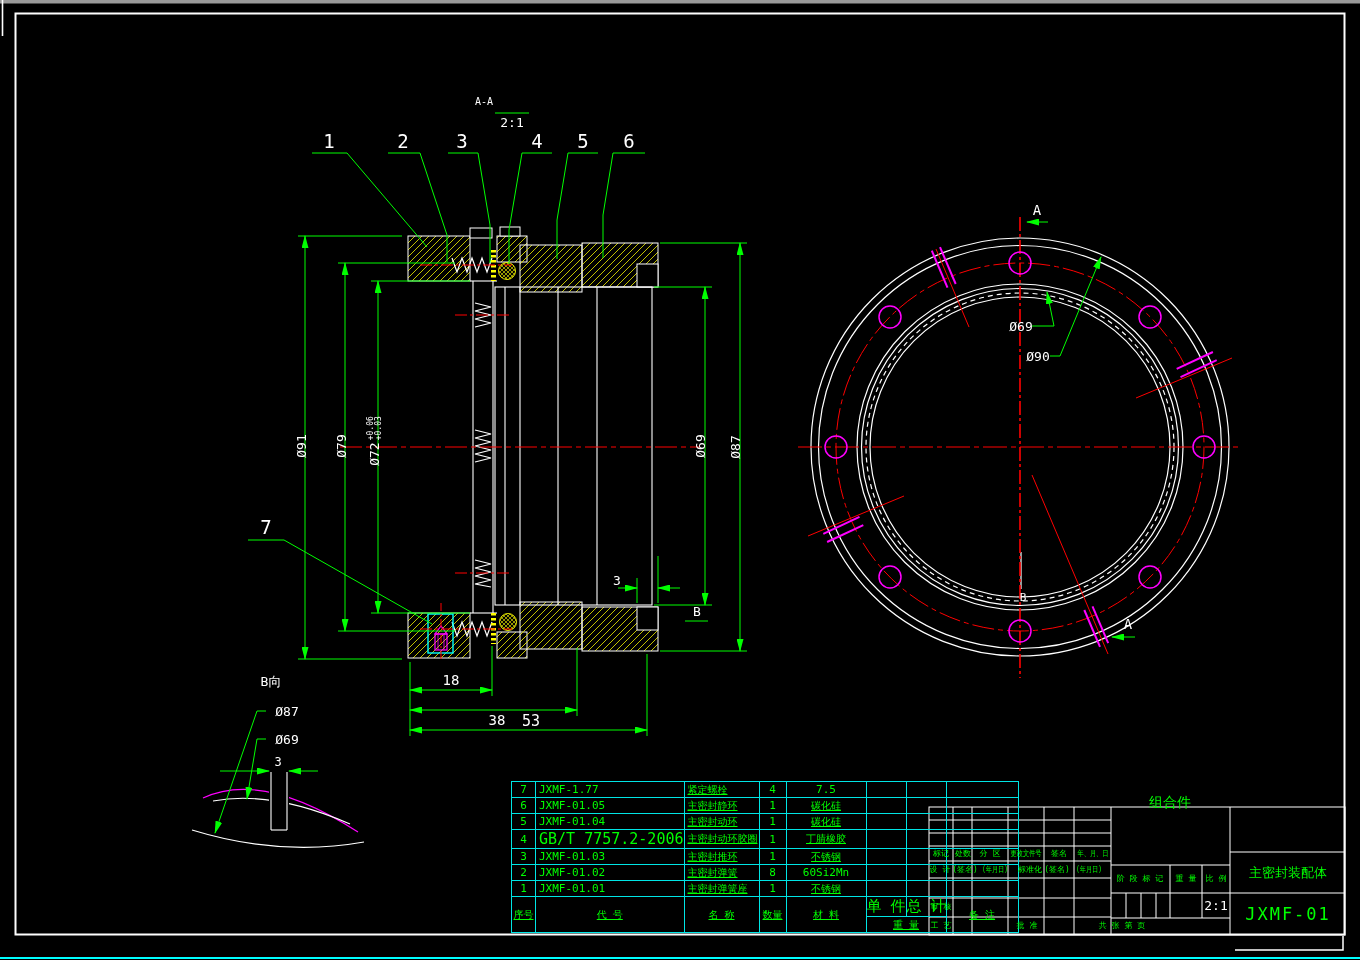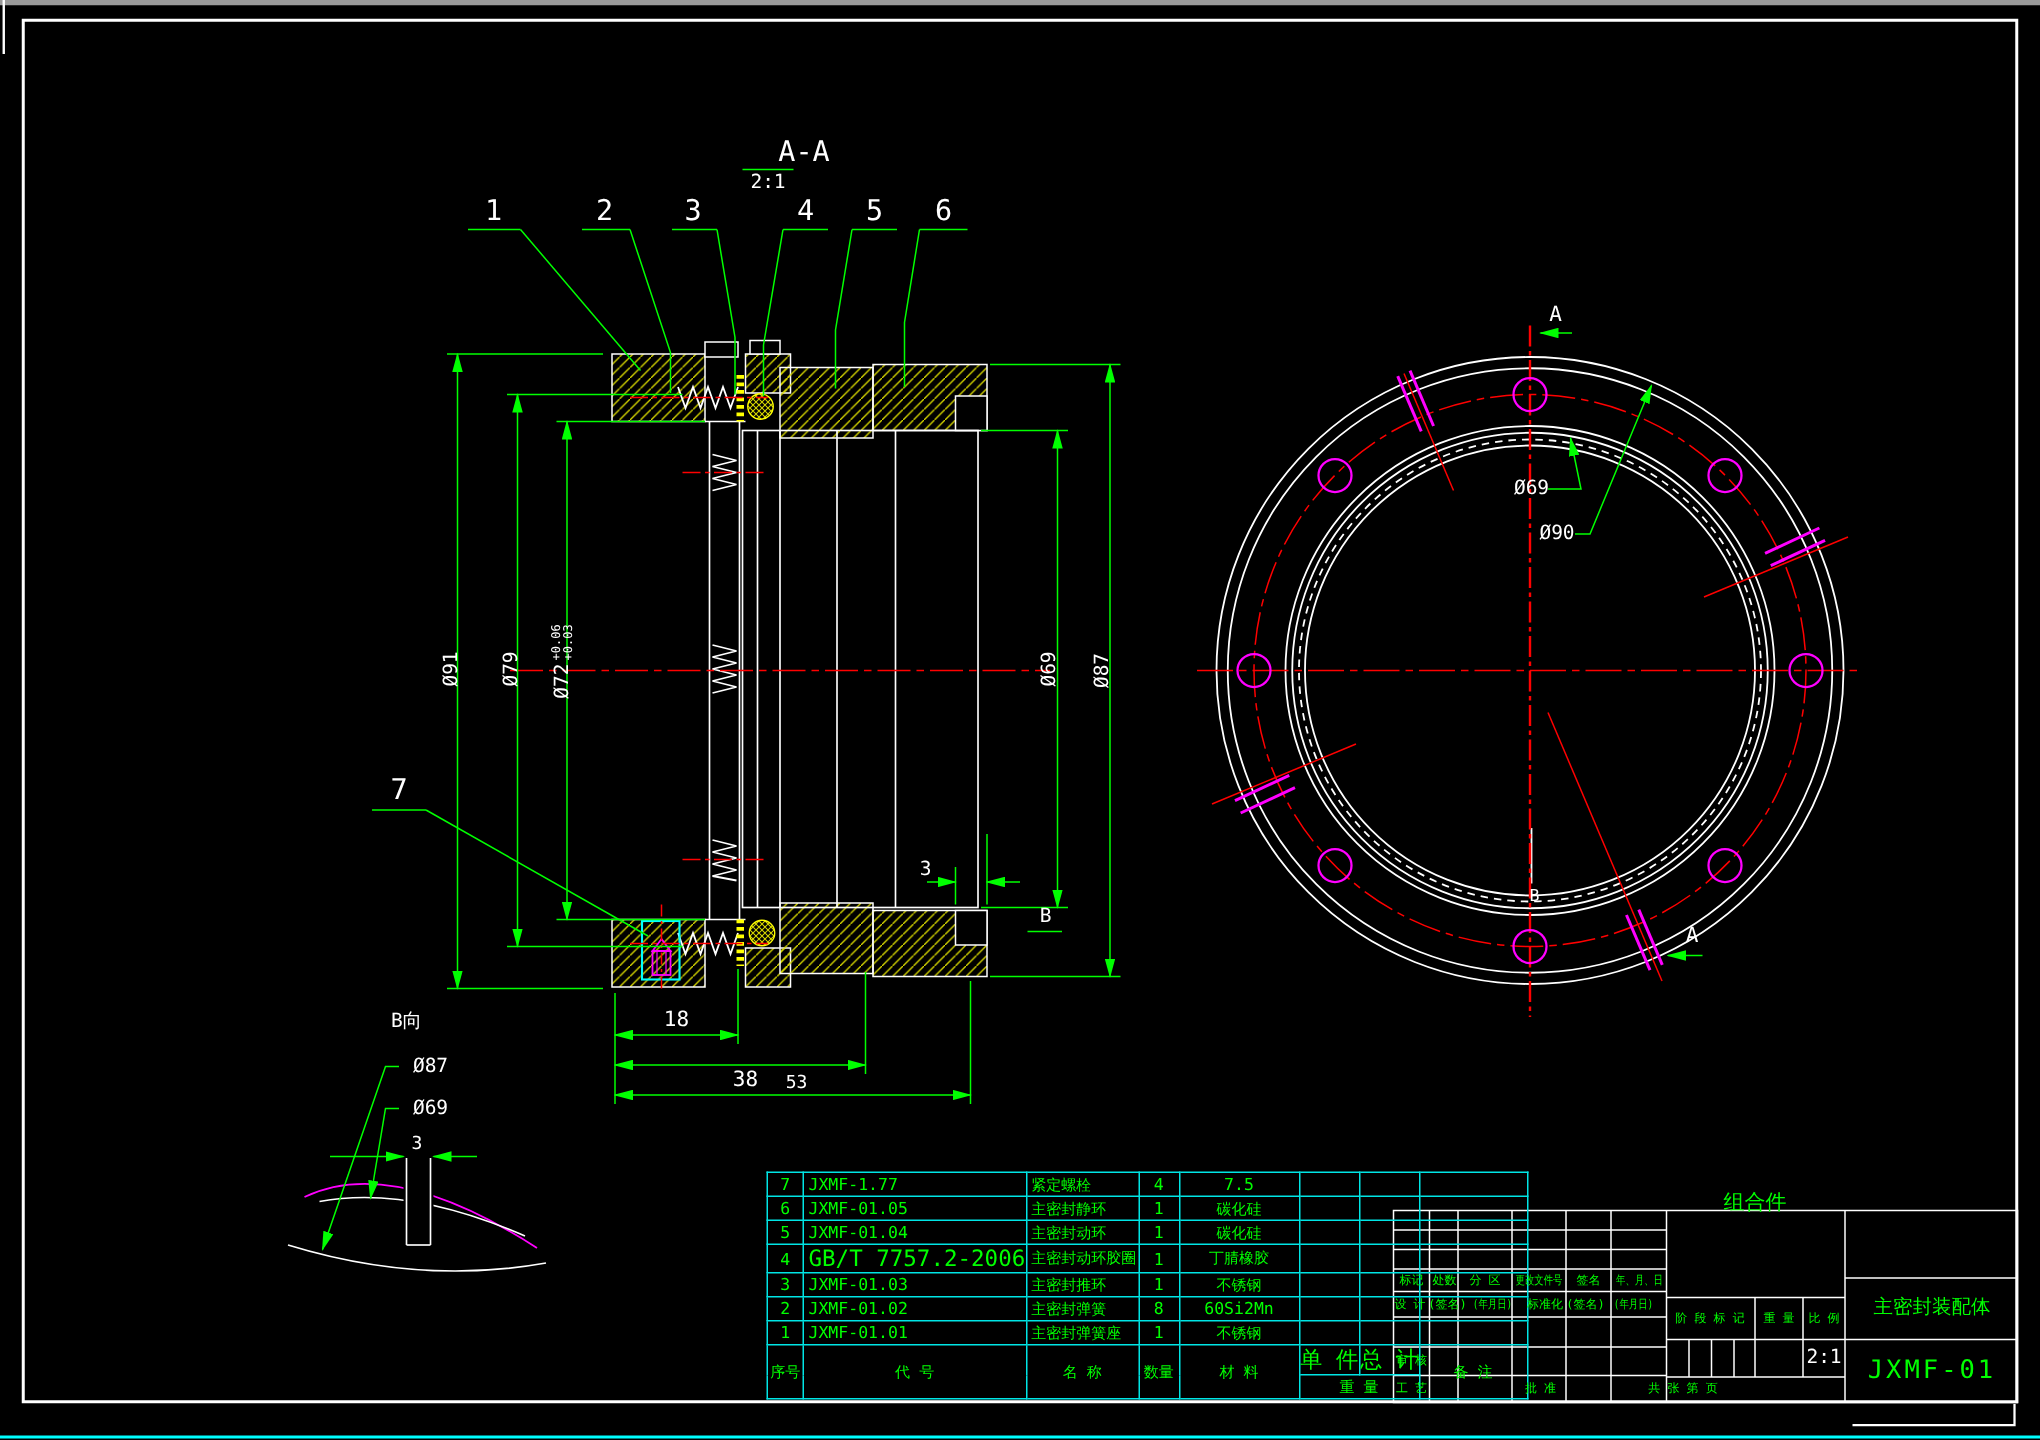--- a/index.html
+++ b/index.html
@@ -10,21 +10,21 @@
        transform:translate(-50%,-50%);font-weight:normal;}
   .rot{transform:translate(-50%,-50%) rotate(-90deg);}
   .tol{display:inline-flex;flex-direction:column;font-size:8px;line-height:8px;
        vertical-align:middle;margin-left:2px;}
   .tol i{font-style:normal;}
   table.bom{position:absolute;left:511px;top:781px;border-collapse:collapse;
        table-layout:fixed;color:#00ff00;}
   table.bom td{border:1px solid #00e5e5;padding:0;text-align:center;
        font-size:11px;height:15px;overflow:hidden;white-space:nowrap;}
   table.bom td.l{text-align:left;padding-left:3px;}
-  table.bom td.cn{font-size:10px;}
+  table.bom td.cn{font-size:10px;text-decoration:underline;}
   table.bom td.sm{font-size:15px;}
   .tlbl{position:absolute;color:#00ff00;font-size:9px;white-space:nowrap;
        transform:translate(-50%,-50%);line-height:1;}
   .sq{transform:translate(-50%,-50%) scaleX(0.78);}
 </style>
 </head>
 <body>
 
 <svg width="1360" height="960" viewBox="0 0 1360 960">
   <defs>
@@ -255,35 +255,35 @@
 </svg>
 
 <div class="lbl" style="left:329px;top:141px;font-size:19px">1</div>
 <div class="lbl" style="left:403px;top:141px;font-size:19px">2</div>
 <div class="lbl" style="left:462px;top:141px;font-size:19px">3</div>
 <div class="lbl" style="left:537px;top:141px;font-size:19px">4</div>
 <div class="lbl" style="left:583px;top:141px;font-size:19px">5</div>
 <div class="lbl" style="left:629px;top:141px;font-size:19px">6</div>
 <div class="lbl" style="left:266px;top:527px;font-size:19px">7</div>
 
-<div class="lbl" style="left:536px;top:102px;font-size:19px">A-A</div>
+<div class="lbl" style="left:484px;top:102px;font-size:10px">A-A</div>
 <div class="lbl" style="left:512px;top:122px;font-size:13px">2:1</div>
 
 <div class="lbl rot" style="left:301px;top:446px;font-size:13px">Ø91</div>
 <div class="lbl rot" style="left:341px;top:446px;font-size:13px">Ø79</div>
 <div class="lbl rot" style="left:375px;top:441px;font-size:13px"><span>Ø72</span><span class="tol">
       <i>+0.06</i>
       <i>+0.03</i>
     </span></div>
 <div class="lbl rot" style="left:700px;top:446px;font-size:13px">Ø69</div>
 <div class="lbl rot" style="left:735px;top:447px;font-size:13px">Ø87</div>
 
 <div class="lbl" style="left:451px;top:680px;font-size:14px">18</div>
 <div class="lbl" style="left:497px;top:720px;font-size:14px">38</div>
-<div class="lbl" style="left:531px;top:721px;font-size:12px">53</div>
+<div class="lbl" style="left:531px;top:721px;font-size:15px">53</div>
 <div class="lbl" style="left:617px;top:580px;font-size:13px">3</div>
 <div class="lbl" style="left:697px;top:611px;font-size:13px">B</div>
 
 <div class="lbl" style="left:1021px;top:326px;font-size:13px">Ø69</div>
 <div class="lbl" style="left:1038px;top:356px;font-size:13px">Ø90</div>
 <div class="lbl" style="left:1037px;top:210px;font-size:14px">A</div>
 <div class="lbl" style="left:1128px;top:624px;font-size:14px">A</div>
 <div class="lbl" style="left:1023px;top:597px;font-size:11px">B</div>
 
 <div class="lbl" style="left:271px;top:681px;font-size:13px">B向</div>

